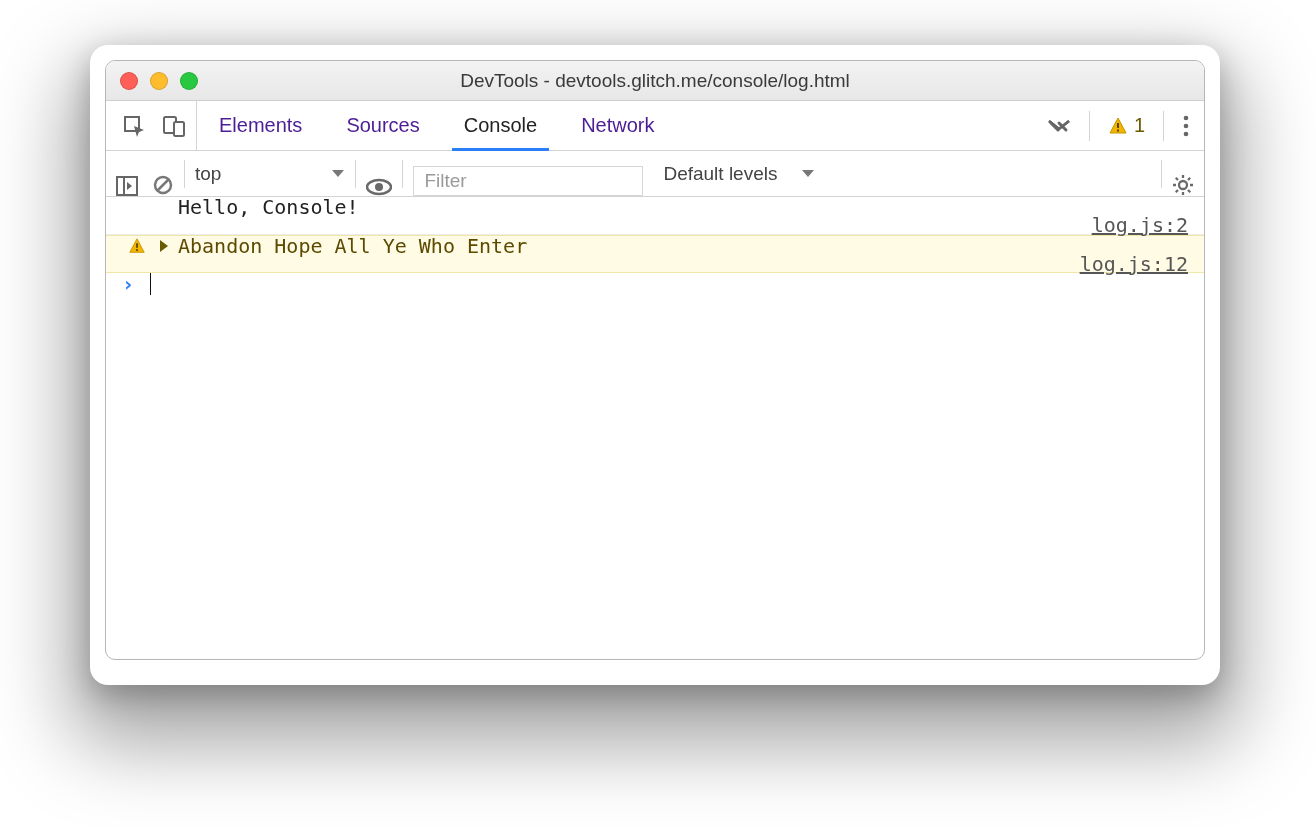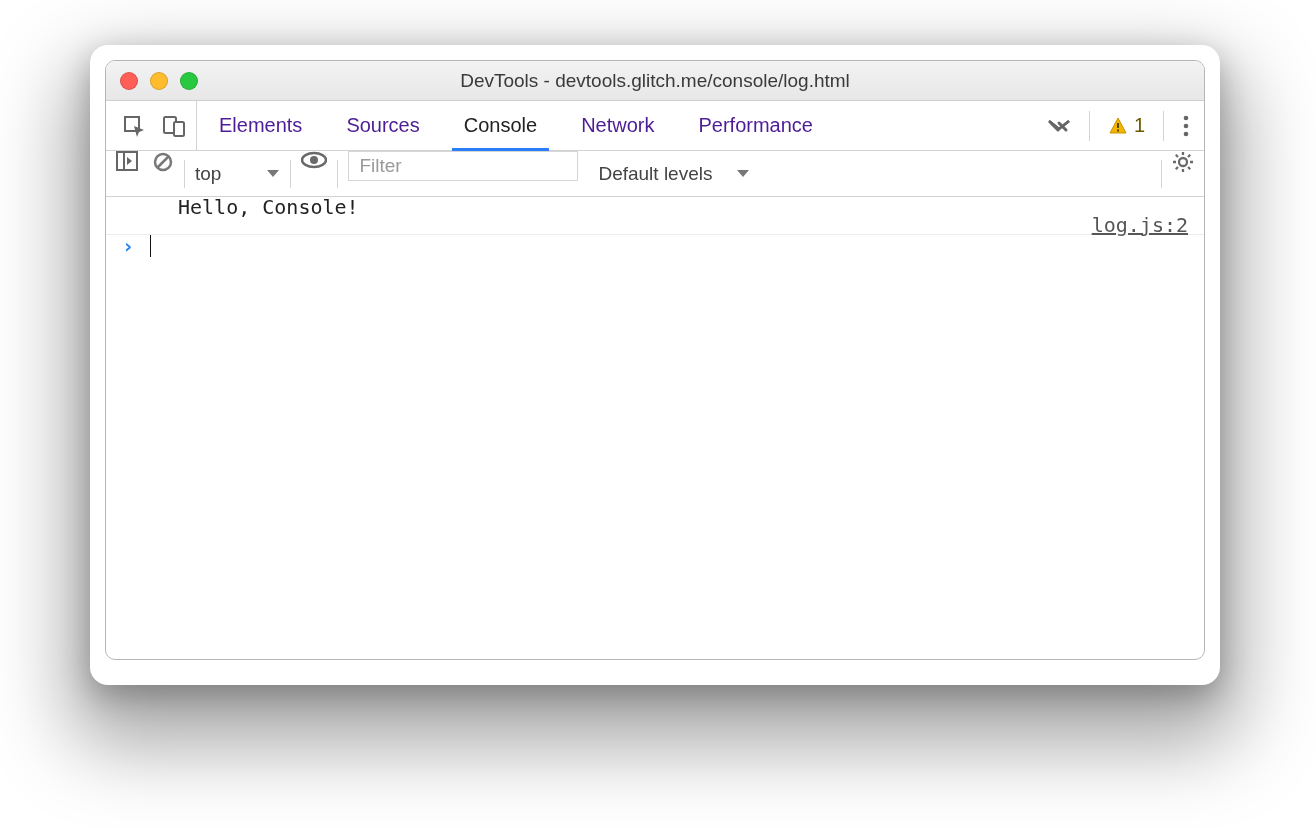--- a/index.html
+++ b/index.html
@@ -111,32 +111,32 @@
   }
   
   .toolbar {
     height: 46px;
     border-bottom: 1px solid #d3d3d3;
     display: flex; align-items: center;
     font-size: 19px;
     color: #444;
   }
   .tb-group {
-    display: flex; align-items: flex-start;
+    display: flex; align-items: flex-end;
     height: 100%;
     padding: 0 10px;
     gap: 14px;
   }
   .tb-sep {
     width: 1px; height: 28px;
     background: #d3d3d3;
   }
   .context-select {
     display: flex; align-items: center;
-    gap: 45px;
+    gap: 110px;
     padding: 0 10px;
     height: 100%;
     cursor: default;
   }
   .filter-input {
     width: 230px; height: 30px;
     border: 1px solid #d6d6d6;
     background: #fff;
     font-size: 19px;
     padding: 0 10px;
@@ -242,23 +242,20 @@
         <span>Elements</span>
       </div>
       <div class="tab-item">
         <span>Sources</span>
       </div>
       <div class="tab-item active">
         <span>Console</span>
       </div>
       <div class="tab-item">
         <span>Network</span>
-      </div>
-      <div class="tab-item">
-        <span>Performance</span>
       </div>
 
       <div class="tab-spacer"></div>
 
       <div class="tab-right">
         <span class="icon-btn">
           <svg width="24" height="14" viewBox="0 0 24 14">
             <path d="M2 2 L12 10 L22 2" fill="none" stroke="#666" stroke-width="2.5"></path>
             <path d="M2 2 L12 10 L22 2" fill="none" stroke="#666" stroke-width="2.5" transform="translate(0 0)"></path>
             <path d="M1 3 L8 10 M9 3 L16 10" stroke="#666" stroke-width="3" stroke-linecap="round" transform="translate(3 1)"></path>
@@ -354,20 +351,34 @@
 
     <div class="console">
 
       <div class="row log">
         <div class="gutter"></div>
         <div class="ico"></div>
         <div class="msg">Hello, Console!</div>
         <div class="src">log.js:2</div>
       </div>
 
+      <div class="row warn">
+        <div class="gutter">
+          <svg width="18" height="18" viewBox="0 0 20 20">
+            <path d="M10 2 L18 17 H2 Z" fill="#f2b500" stroke="#c79300" stroke-width="1"></path>
+            <rect x="9" y="7" width="2" height="5" fill="#5a4600"></rect>
+            <rect x="9" y="13.5" width="2" height="2" fill="#5a4600"></rect>
+          </svg>
+        </div>
+        <div class="ico">
+          <span class="tri"></span>
+        </div>
+        <div class="msg">Abandon Hope All Ye Who Enter</div>
+        <div class="src">log.js:12</div>
+      </div>
 
       <div class="row prompt">
         <div class="prompt-chevron">›</div>
         <div class="caret"></div>
       </div>
 
     </div>
 
   </div>
 </div>

